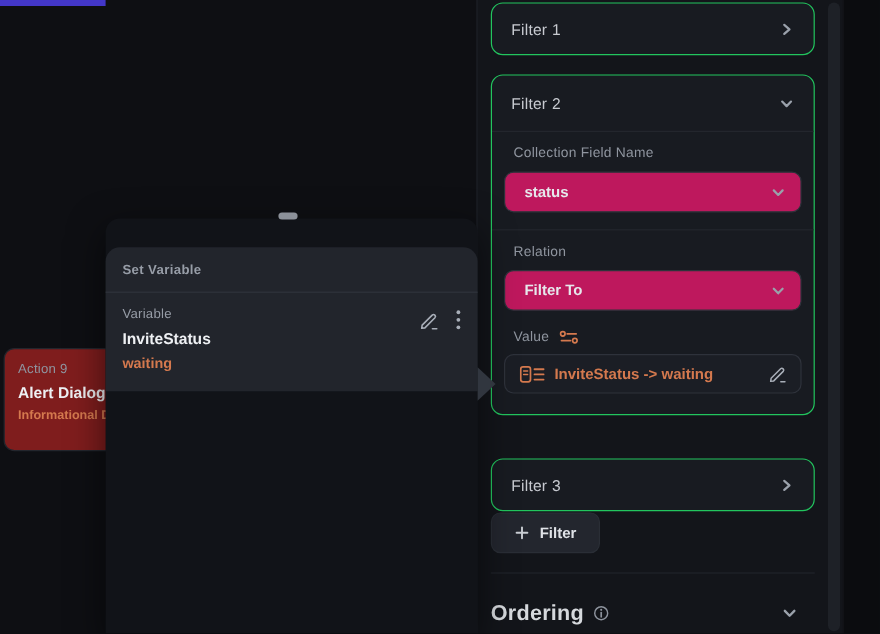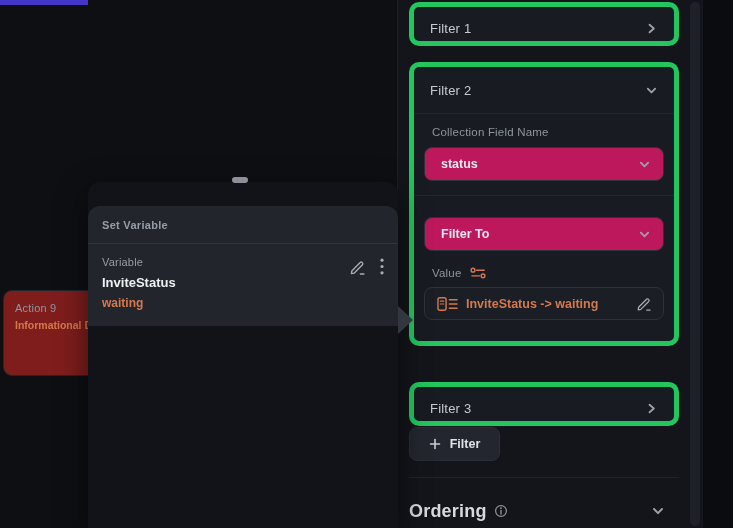--- a/index.html
+++ b/index.html
@@ -23,21 +23,21 @@
   .action-card .a-title { font-size:13px; font-weight:700; color:#eef0f3; margin-top:6px; white-space:nowrap; }
   .action-card .a-sub   { font-size:10.5px; font-weight:700; color:#d4794e; margin-top:5px; white-space:nowrap; }
 
   
   .panel { left:397px; top:0; width:336px; height:528px; background:#13151a; border-left:1px solid #1d2026; }
   .panel .scrollbar { position:absolute; left:292px; top:2px; width:10px; height:524px; background:#1e2127; border-radius:5px; }
   .panel .right-margin { position:absolute; left:304px; top:0; width:32px; height:528px; background:#0b0c0f; border-left:1px solid #16181d; }
 
   .card {
     position:absolute; left:11px; width:270px;
-    background:#181b21; border:5px solid #22c55e; border-radius:10px;
+    background:#181b21; border:1px solid #22c55e; border-radius:10px;
   }
   .card-head { height:46px; display:flex; align-items:center; justify-content:space-between; padding:0 16px; cursor:pointer; }
   .card-head .f-label { font-size:13px; color:#c7cad0; letter-spacing:.2px; }
   #filter1 { top:2px; height:44px; } #filter1 .card-head { height:42px; }
   #filter2 { top:62px; height:284px; }
   #filter3 { top:382px; height:44px; } #filter3 .card-head { height:42px; }
   .sec { border-top:1px solid #23262d; padding:12px 10px 14px 10px; }
   .field-label { font-size:11.5px; color:#8f959f; letter-spacing:.2px; padding-left:8px; }
   .dropdown {
     margin-top:9px; height:34px; background:#be185d; border:1px solid #2e323b; border-radius:8px;
@@ -88,20 +88,21 @@
     border-top:14px solid transparent; border-bottom:14px solid transparent; border-left:15px solid #31363f;
   }
 </style>
 </head>
 <body>
 
 <div class="abs flow-line"></div>
 
 <div class="abs action-card">
   <div class="a-index">Action 9</div>
+  <div class="a-title">Alert Dialog</div>
   <div class="a-sub">Informational D</div>
 </div>
 
 <div class="abs panel">
 
   <div class="card" id="filter1">
     <div class="card-head">
       <span class="f-label">Filter 1</span>
       <span style="display:flex">
         <svg width="13" height="13" viewBox="0 0 12 12">
@@ -127,20 +128,21 @@
         <span class="dd-value">status</span>
         <span style="display:flex">
           <svg width="13" height="13" viewBox="0 0 12 12">
               <path d="M2.6 4.3 L6 7.8 L9.4 4.3" fill="none" stroke="#9aa1ab" stroke-width="1.7" stroke-linecap="round" stroke-linejoin="round"></path>
             </svg>
         </span>
       </div>
     </div>
 
     <div class="sec">
+      <div class="field-label">Relation</div>
       <div class="dropdown">
         <span class="dd-value">Filter To</span>
         <span style="display:flex">
           <svg width="13" height="13" viewBox="0 0 12 12">
               <path d="M2.6 4.3 L6 7.8 L9.4 4.3" fill="none" stroke="#9aa1ab" stroke-width="1.7" stroke-linecap="round" stroke-linejoin="round"></path>
             </svg>
         </span>
       </div>
 
       <div class="value-label-row">

